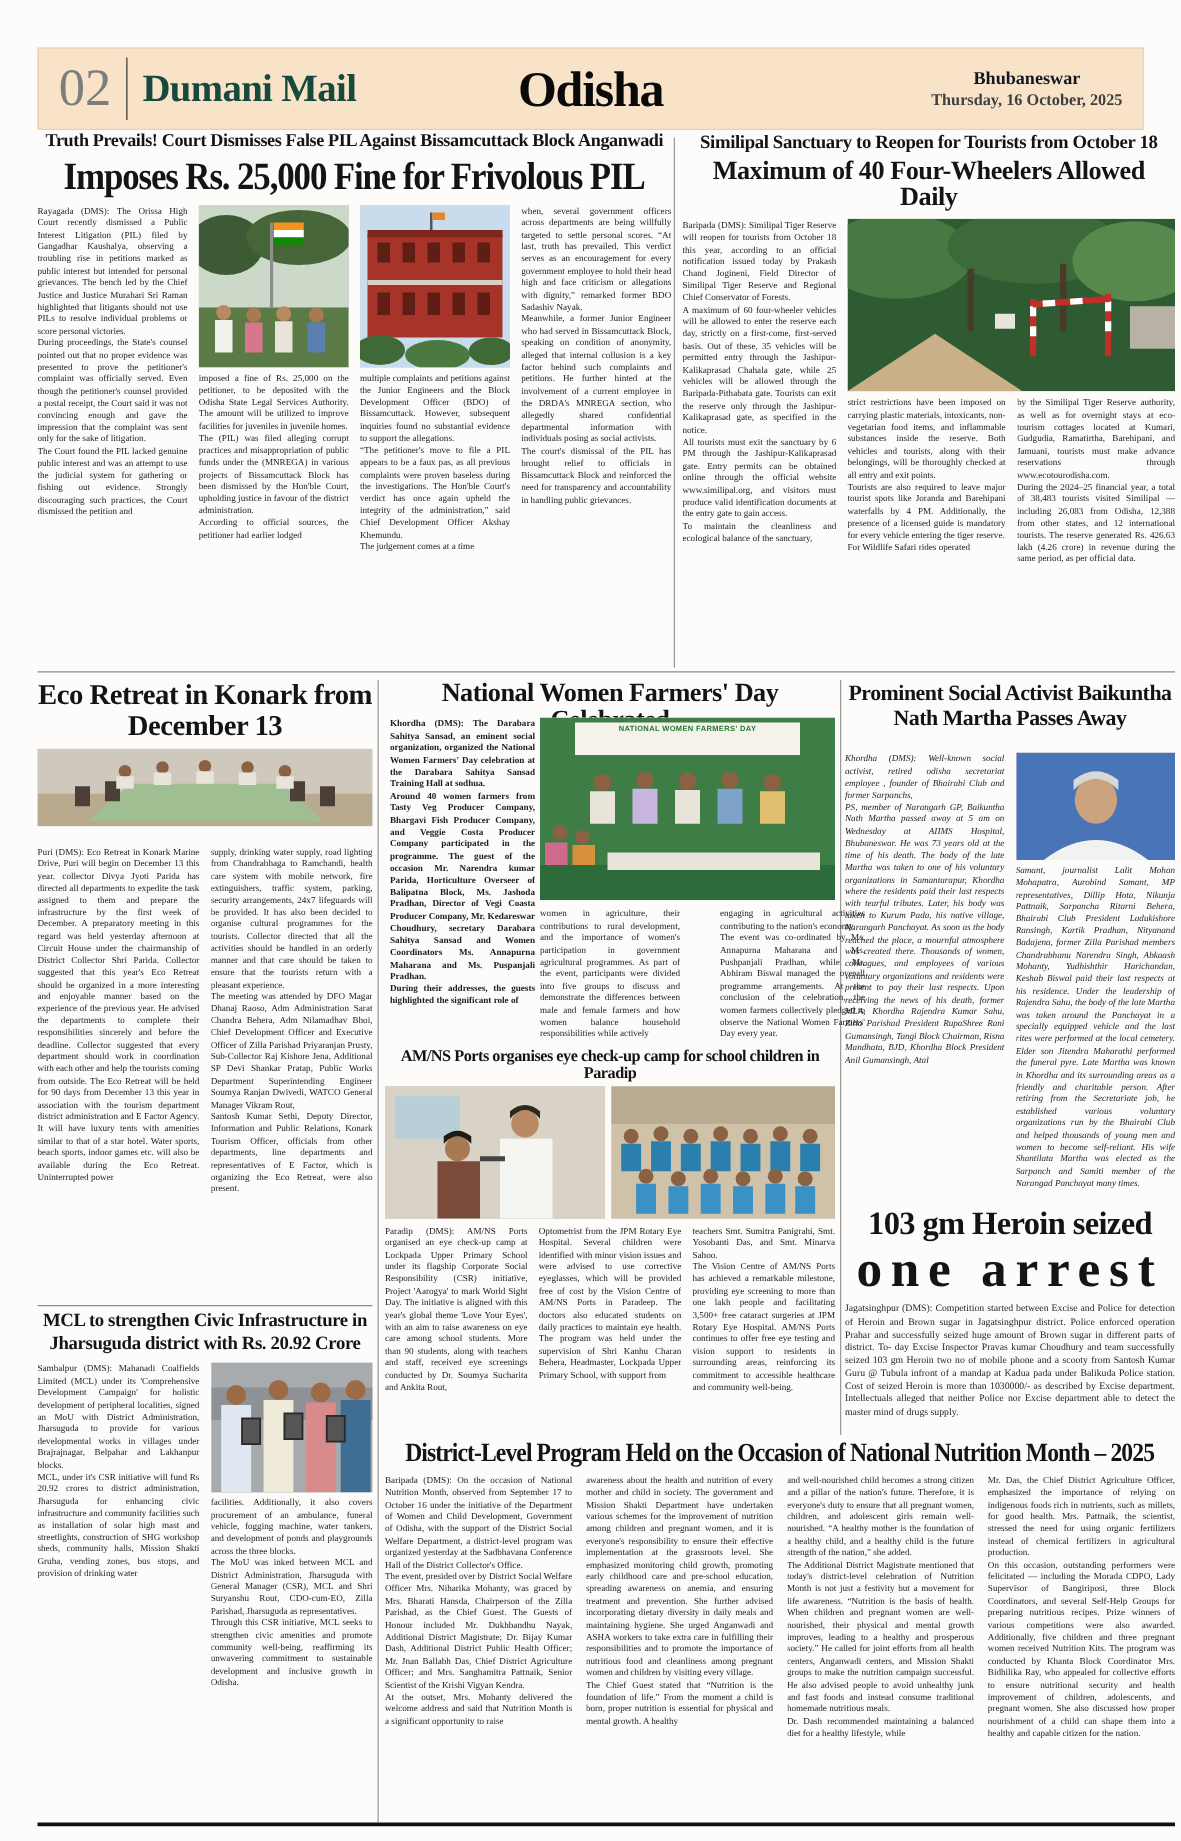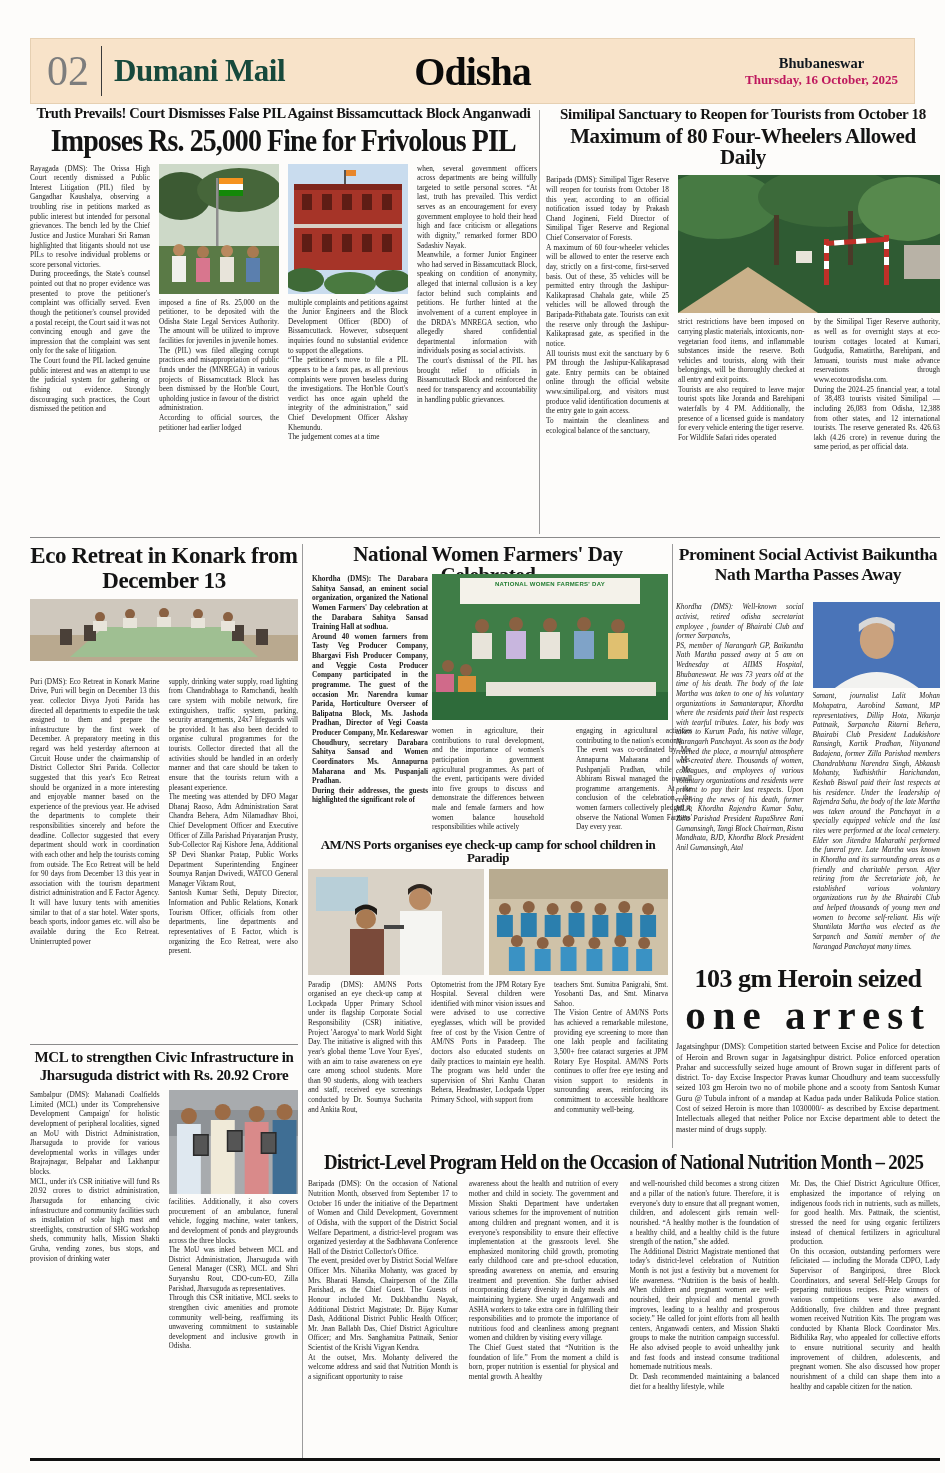--- a/index.html
+++ b/index.html
@@ -8,21 +8,21 @@
   
   .masthead{position:absolute;left:30px;top:38px;width:883px;height:64px;background:#f8e3c9;
             border:1px solid #e6d0b2;display:flex;align-items:center;}
   .m-pageno{font-size:42px;color:#7d7d7d;padding:0 12px 0 16px;line-height:1;font-weight:400;}
   .m-sep{width:1px;height:50px;background:#3a3a3a;}
   .m-brand{font-size:31px;font-weight:700;color:#17493c;padding-left:12px;letter-spacing:-.5px;}
   .m-section{position:absolute;left:0;right:0;text-align:center;font-size:40px;font-weight:700;
              letter-spacing:-1px;color:#0a0a0a;pointer-events:none;}
   .m-right{margin-left:auto;text-align:center;padding-right:16px;line-height:1.25;}
   .m-city{font-size:14.5px;font-weight:700;color:#101820;}
-  .m-date{font-size:13px;font-weight:700;color:#be185d;}
+  .m-date{font-size:13px;font-weight:700;color:#404040;}
   
   .vr{position:absolute;width:1px;background:#9b9b9b;}
   .hr{position:absolute;height:1px;background:#8a8a8a;}
   .bottomrule{position:absolute;height:3px;background:#111;}
   
   .art{position:absolute;}
   .kicker{text-align:center;font-weight:700;letter-spacing:-.3px;line-height:1.1;}
   .hl{text-align:center;font-weight:700;line-height:1.02;}
   .squeeze{transform:scaleX(.9);transform-origin:left center;width:111%;}
   .cols{display:flex;gap:9px;}
@@ -115,21 +115,21 @@
       <div class="col coltext" style="height:362px;">when, several government officers across departments are being willfully targeted to settle personal scores. “At last, truth has prevailed. This verdict serves as an encouragement for every government employee to hold their head high and face criticism or allegations with dignity,” remarked former BDO Sadashiv Nayak.
 Meanwhile, a former Junior Engineer who had served in Bissamcuttack Block, speaking on condition of anonymity, alleged that internal collusion is a key factor behind such complaints and petitions. He further hinted at the involvement of a current employee in the DRDA's MNREGA section, who allegedly shared confidential departmental information with individuals posing as social activists.
 The court's dismissal of the PIL has brought relief to officials in Bissamcuttack Block and reinforced the need for transparency and accountability in handling public grievances.</div>
     </div>
   </div>
 
   <div class="vr" style="left:539px;top:110px;height:424px;"></div>
 
   <div class="art" style="left:546px;top:106px;width:394px;">
     <div class="kicker" style="font-size:15px;">Similipal Sanctuary to Reopen for Tourists from October 18</div>
-    <div class="hl" style="font-size:21px;letter-spacing:-.4px;margin-top:3px;">Maximum of 80 Four-Wheelers Allowed Daily</div>
+    <div class="hl" style="font-size:21px;letter-spacing:-.4px;margin-top:3px;">Maximum of 40 Four-Wheelers Allowed Daily</div>
     <div class="cols" style="margin-top:7px;height:380px;">
       <div class="col coltext" style="height:380px;max-width:126px;">Baripada (DMS): Similipal Tiger Reserve will reopen for tourists from October 18 this year, according to an official notification issued today by Prakash Chand Jogineni, Field Director of Similipal Tiger Reserve and Regional Chief Conservator of Forests.
 A maximum of 60 four-wheeler vehicles will be allowed to enter the reserve each day, strictly on a first-come, first-served basis. Out of these, 35 vehicles will be permitted entry through the Jashipur-Kalikaprasad Chahala gate, while 25 vehicles will be allowed through the Baripada-Pithabata gate. Tourists can exit the reserve only through the Jashipur-Kalikaprasad gate, as specified in the notice.
 All tourists must exit the sanctuary by 6 PM through the Jashipur-Kalikaprasad gate. Entry permits can be obtained online through the official website www.similipal.org, and visitors must produce valid identification documents at the entry gate to gain access.
 To maintain the cleanliness and ecological balance of the sanctuary,</div>
       <div style="width:262px;">
         <div class="ph" style="height:138px;margin-bottom:4px;">
           <svg viewBox="0 0 262 138" preserveAspectRatio="none">
             <rect width="262" height="138" fill="#2f5b33"></rect>
             <ellipse cx="40" cy="30" rx="60" ry="34" fill="#477a43"></ellipse>

